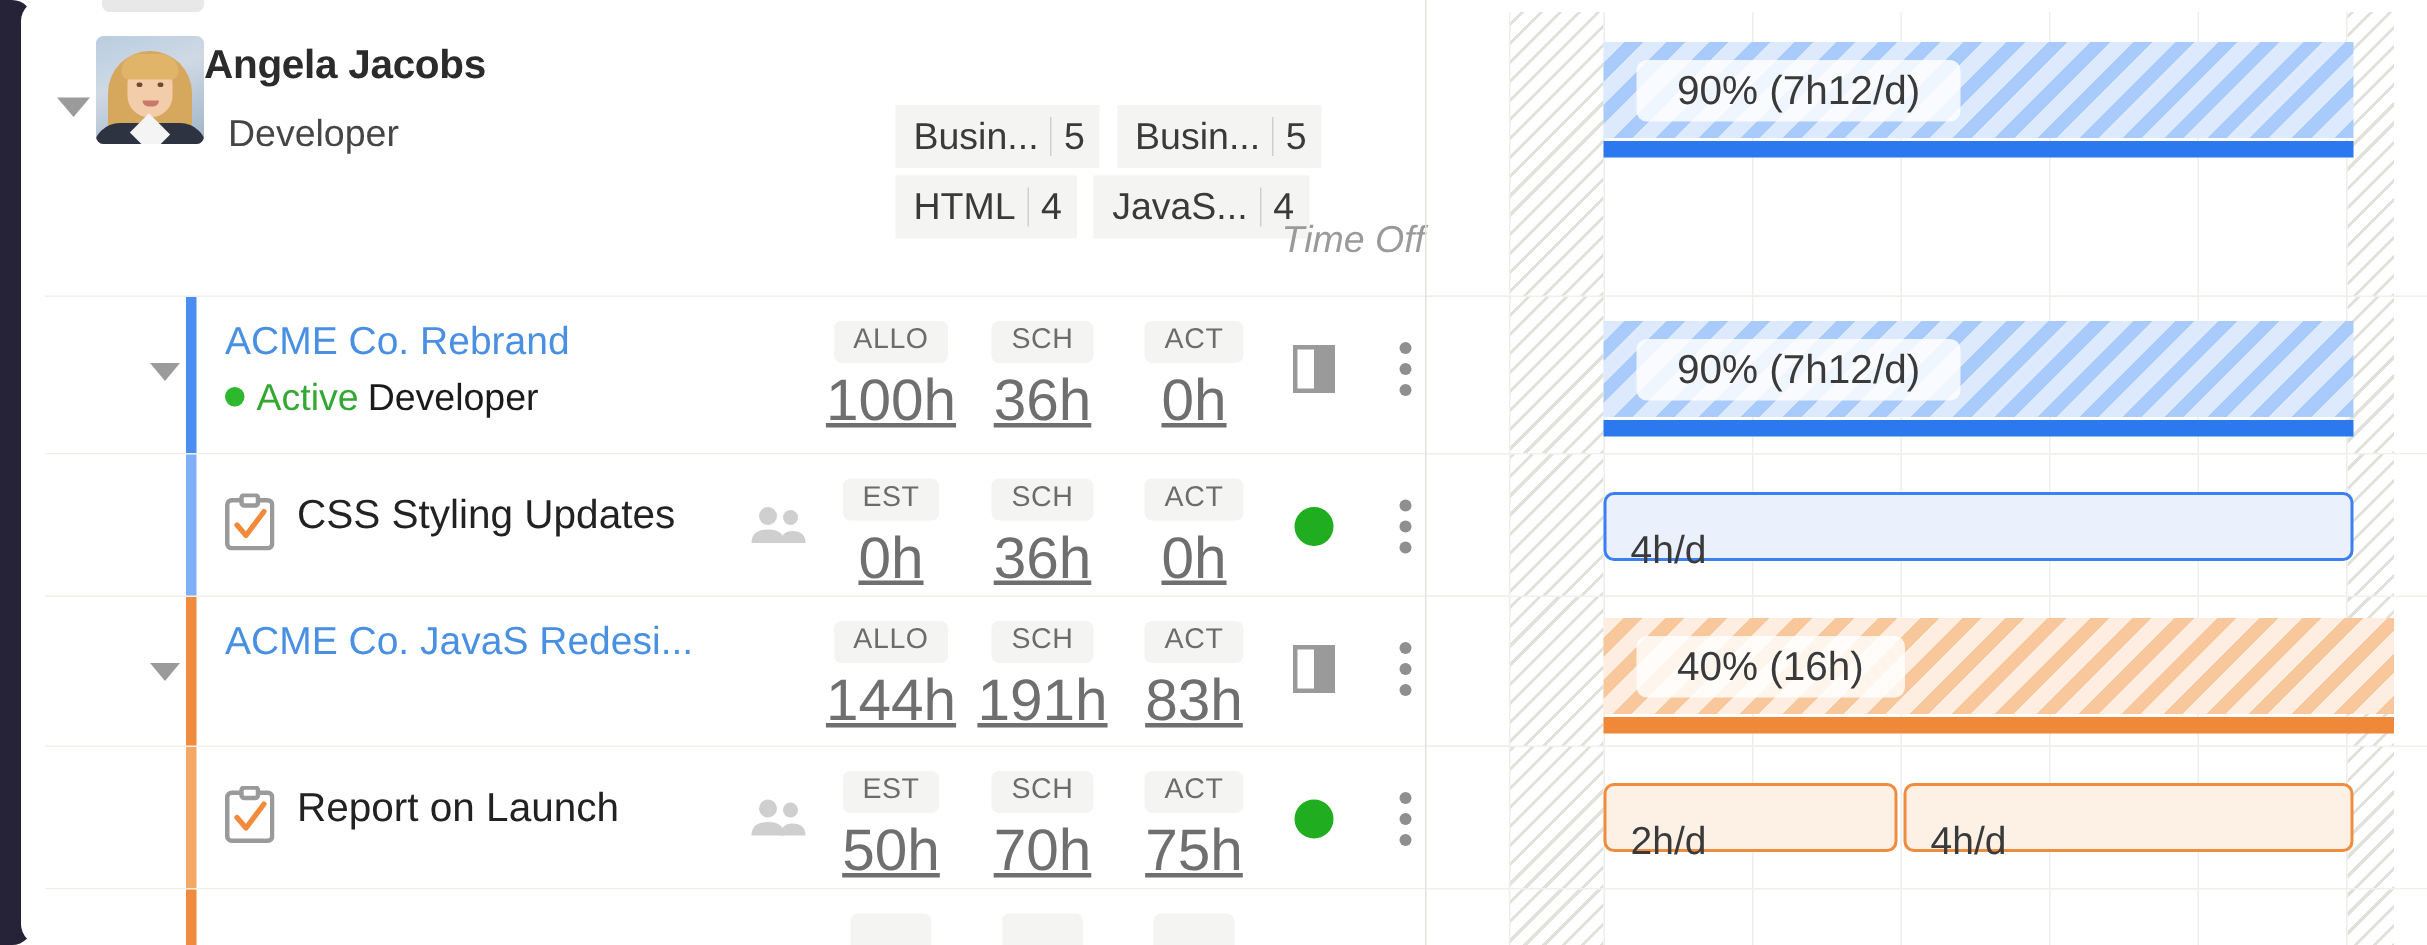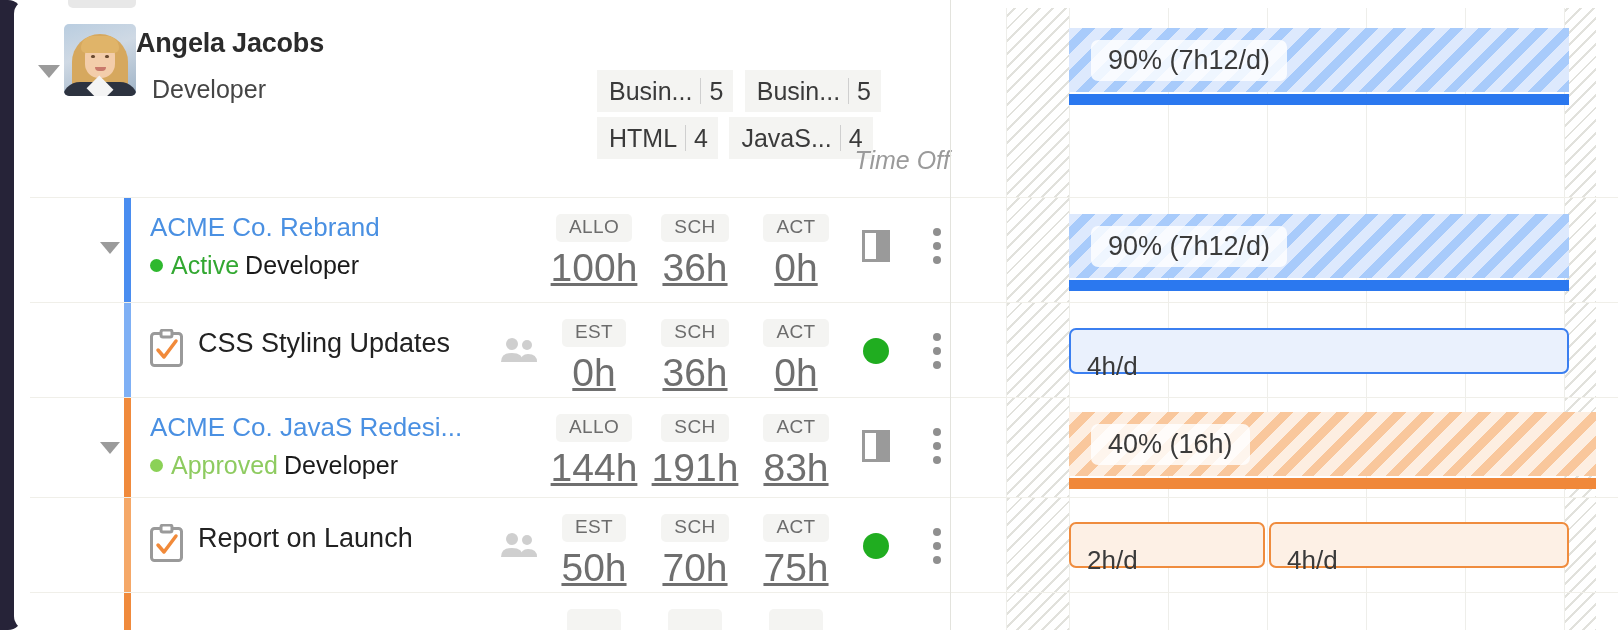--- a/index.html
+++ b/index.html
@@ -320,21 +320,21 @@
   }
   .bar-underline {
     position: absolute; left: 0; bottom: -13px;
     width: 100%; height: 11px;
   }
   .bar-blue .bar-underline   { background: #2b78ef; }
   .bar-orange .bar-underline { background: #f0883a; }
   .bar-label {
     position: relative; z-index: 3;
     margin-left: 22px;
-    padding: 5px 17px;
+    padding: 5px 27px;
     font-size: 27px; color: #3a3a3a;
     background: rgba(255,255,255,0.82);
     border-radius: 7px;
     white-space: nowrap;
   }
 
   
   .alloc {
     position: absolute;
     display: flex; align-items: center;
@@ -491,23 +491,20 @@
           </div>
       </div>
     </div>
 
     <div class="row row-proj2">
       <div class="leftcol">
         <div class="colorbar cb-orange"></div>
         <div class="expander exp-proj"></div>
 
         <div class="proj-title">ACME Co. JavaS Redesi...</div>
-        <div class="proj-sub">
-          <span class="status-dot sd-approved"></span><span class="status-text-approved">Approved</span><span class="proj-role">Developer</span>
-        </div>
 
         <div class="metrics">
           <div class="metric m1">
             <span class="tag">ALLO</span>
             <div class="val">144h</div>
           </div>
           <div class="metric m2">
             <span class="tag">SCH</span>
             <div class="val">191h</div>
           </div>

